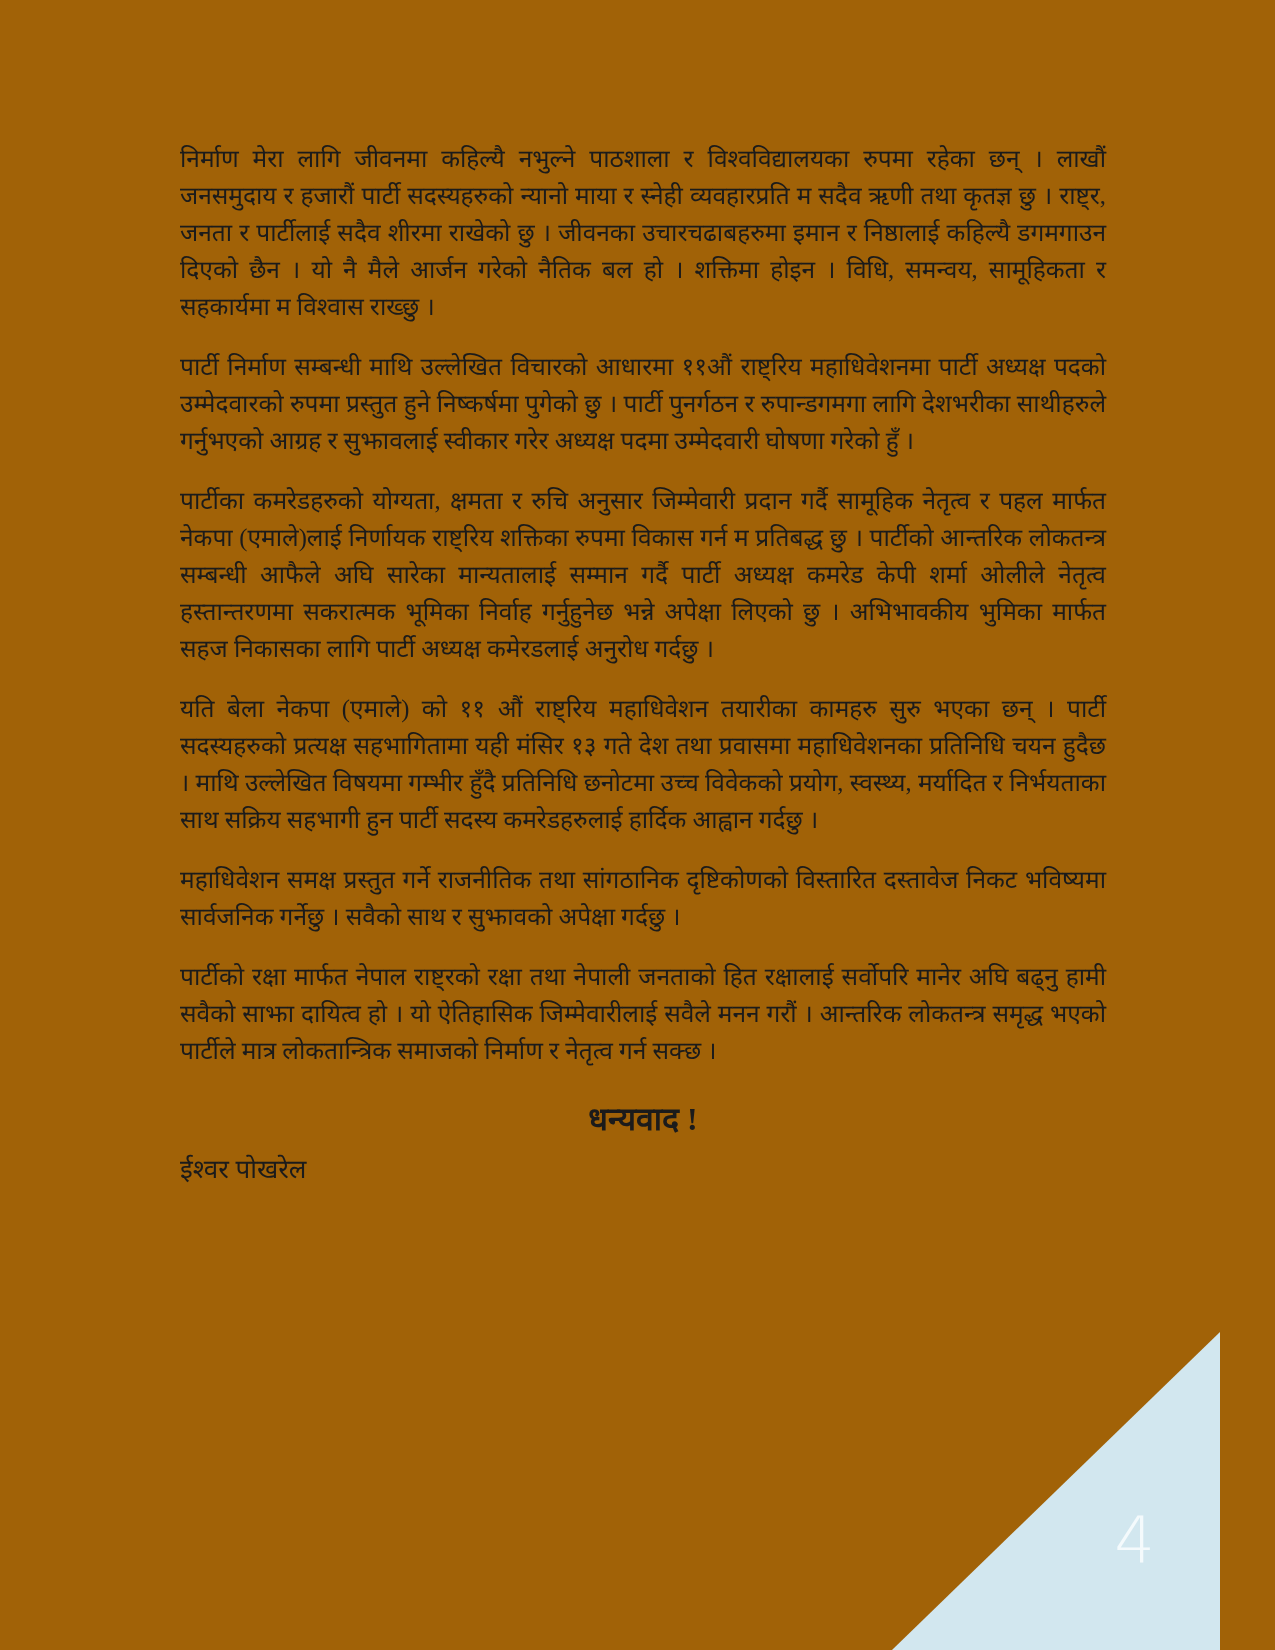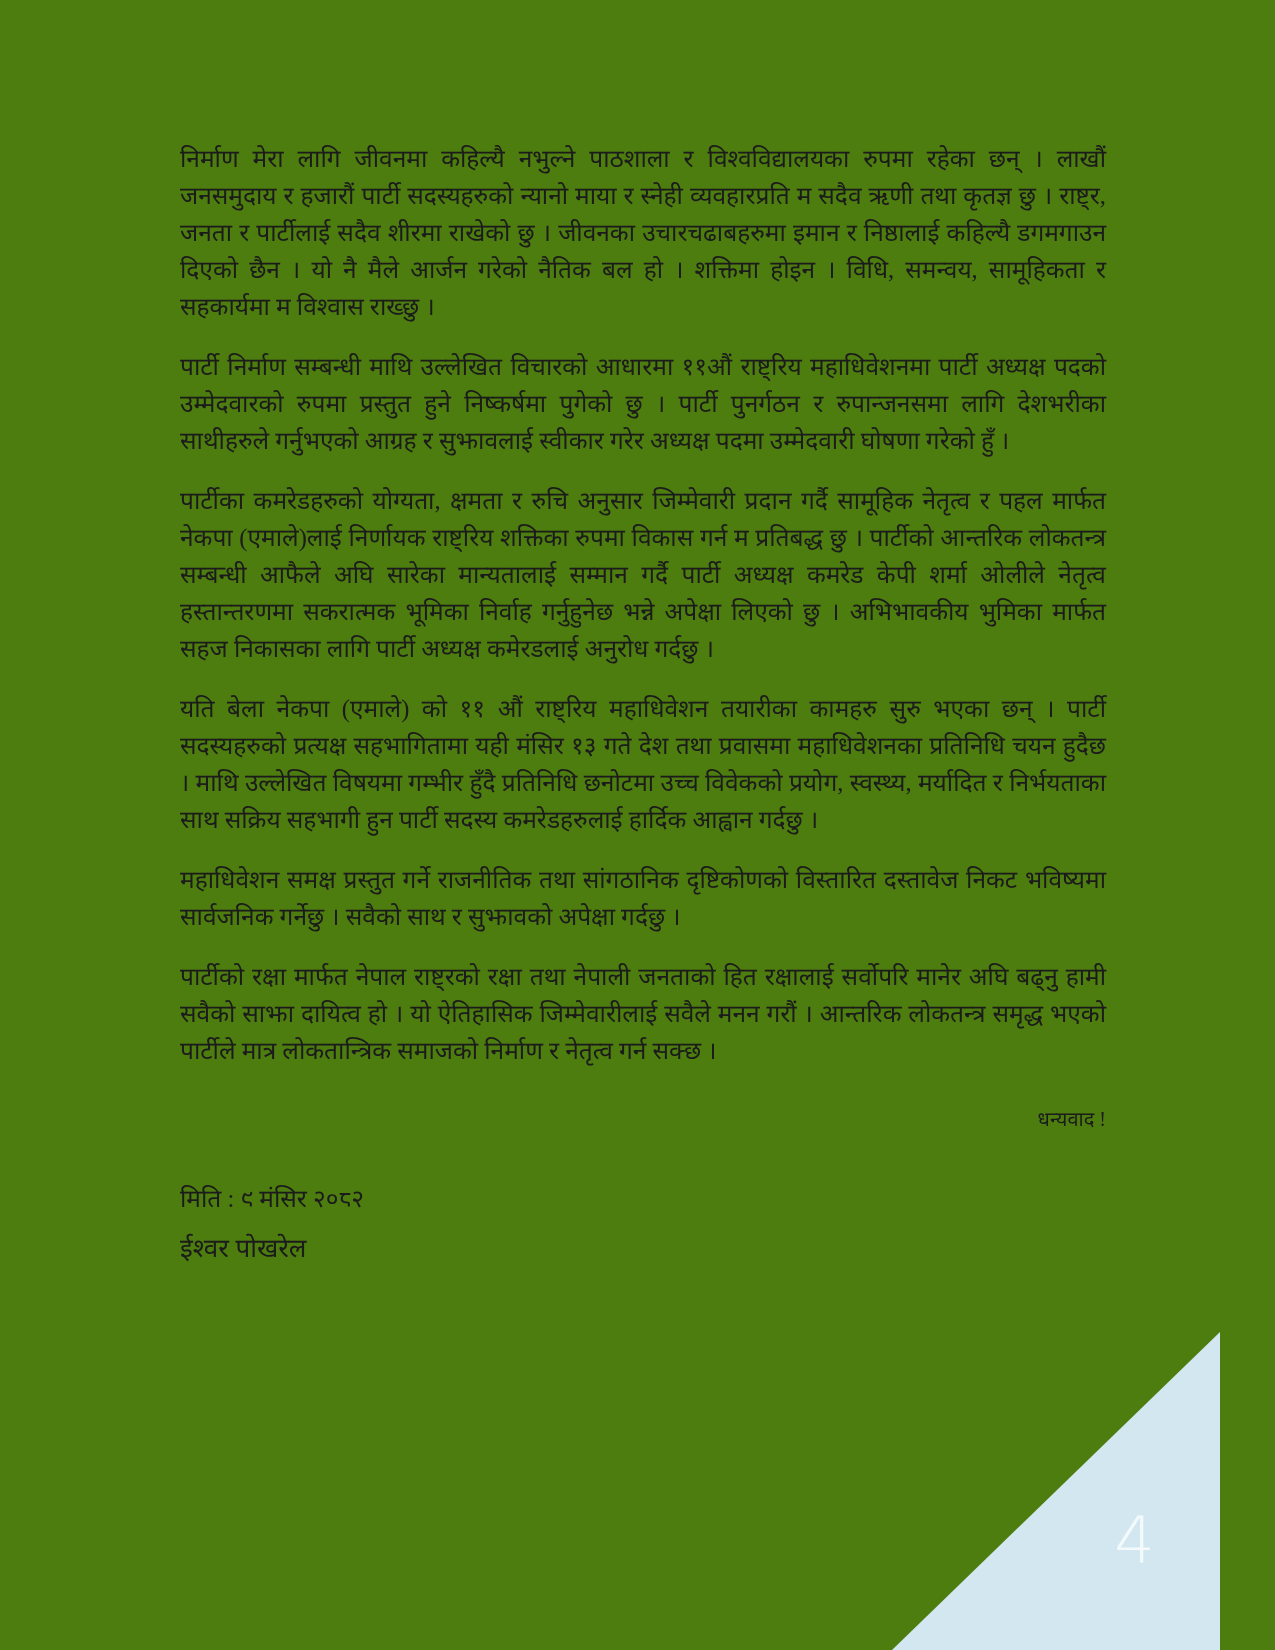--- a/index.html
+++ b/index.html
@@ -4,43 +4,44 @@
 <style>
   html, body {
     margin: 0;
     padding: 0;
     background: #ffffff;
   }
   .page {
     position: relative;
     width: 1275px;
     height: 1650px;
-    background: #4d7c0f;
+    background: #a16207;
     overflow: hidden;
     font-family: "Liberation Serif", "DejaVu Serif", serif;
     color: #1b1b1b;
   }
   .content {
     position: absolute;
     left: 180px;
     top: 140px;
     width: 926px;
   }
   .content p.para {
     margin: 0 0 23px 0;
     font-size: 24.5px;
     line-height: 37px;
     text-align: justify;
     text-justify: inter-word;
   }
   .closing {
     margin: 32px 0 0 0;
-    font-size: 20px;
+    font-size: 32px;
     line-height: 37px;
-    text-align: right;
+    text-align: center;
+    font-weight: bold;
   }
   .date-line {
     margin: 42px 0 0 0;
     font-size: 24.5px;
     line-height: 37px;
     text-align: left;
   }
   .signature {
     margin: 12px 0 0 0;
     font-size: 26px;
@@ -69,29 +70,28 @@
     color: #f4fafc;
   }
 </style>
 </head>
 <body>
 
 <div class="page">
 
   <div class="content">
     <p class="para">निर्माण मेरा लागि जीवनमा कहिल्यै नभुल्ने पाठशाला र विश्वविद्यालयका रुपमा रहेका छन् । लाखौं जनसमुदाय र हजारौं पार्टी सदस्यहरुको न्यानो माया र स्नेही व्यवहारप्रति म सदैव ऋणी तथा कृतज्ञ छु ।  राष्ट्र, जनता र पार्टीलाई सदैव शीरमा राखेको छु । जीवनका उचारचढाबहरुमा इमान र निष्ठालाई कहिल्यै डगमगाउन दिएको छैन । यो नै मैले आर्जन गरेको नैतिक बल हो । शक्तिमा होइन । विधि, समन्वय, सामूहिकता र सहकार्यमा म विश्वास राख्छु ।</p>
-    <p class="para">पार्टी निर्माण सम्बन्धी माथि उल्लेखित विचारको आधारमा ११औं राष्ट्रिय महाधिवेशनमा पार्टी अध्यक्ष पदको उम्मेदवारको रुपमा प्रस्तुत हुने निष्कर्षमा पुगेको छु । पार्टी पुनर्गठन र रुपान्जनसमा लागि देशभरीका साथीहरुले गर्नुभएको आग्रह र सुझावलाई स्वीकार गरेर अध्यक्ष पदमा उम्मेदवारी घोषणा गरेको हुँ ।</p>
+    <p class="para">पार्टी निर्माण सम्बन्धी माथि उल्लेखित विचारको आधारमा ११औं राष्ट्रिय महाधिवेशनमा पार्टी अध्यक्ष पदको उम्मेदवारको रुपमा प्रस्तुत हुने निष्कर्षमा पुगेको छु । पार्टी पुनर्गठन र रुपान्डगमगा लागि देशभरीका साथीहरुले गर्नुभएको आग्रह र सुझावलाई स्वीकार गरेर अध्यक्ष पदमा उम्मेदवारी घोषणा गरेको हुँ ।</p>
     <p class="para">पार्टीका कमरेडहरुको योग्यता, क्षमता र रुचि अनुसार जिम्मेवारी प्रदान गर्दै सामूहिक नेतृत्व र पहल मार्फत नेकपा (एमाले)लाई निर्णायक राष्ट्रिय शक्तिका रुपमा विकास गर्न म प्रतिबद्ध छु । पार्टीको आन्तरिक लोकतन्त्र सम्बन्धी आफैले अघि सारेका मान्यतालाई सम्मान गर्दै पार्टी अध्यक्ष कमरेड केपी शर्मा ओलीले नेतृत्व हस्तान्तरणमा सकरात्मक भूमिका निर्वाह गर्नुहुनेछ भन्ने अपेक्षा लिएको छु । अभिभावकीय भुमिका मार्फत सहज निकासका लागि पार्टी अध्यक्ष कमेरडलाई अनुरोध गर्दछु ।</p>
     <p class="para">यति बेला नेकपा (एमाले) को ११ औं राष्ट्रिय महाधिवेशन तयारीका कामहरु सुरु भएका छन् । पार्टी सदस्यहरुको प्रत्यक्ष सहभागितामा यही मंसिर १३ गते देश तथा प्रवासमा महाधिवेशनका प्रतिनिधि चयन हुदैछ । माथि उल्लेखित विषयमा गम्भीर हुँदै प्रतिनिधि छनोटमा उच्च विवेकको प्रयोग, स्वस्थ्य, मर्यादित र निर्भयताका साथ सक्रिय सहभागी हुन पार्टी सदस्य कमरेडहरुलाई हार्दिक आह्वान गर्दछु ।</p>
     <p class="para">महाधिवेशन समक्ष प्रस्तुत गर्ने राजनीतिक तथा सांगठानिक दृष्टिकोणको विस्तारित दस्तावेज निकट भविष्यमा सार्वजनिक गर्नेछु । सवैको साथ र सुझावको अपेक्षा गर्दछु ।</p>
     <p class="para">पार्टीको रक्षा मार्फत नेपाल राष्ट्रको रक्षा तथा नेपाली जनताको हित रक्षालाई सर्वोपरि मानेर अघि बढ्नु हामी सवैको साझा दायित्व हो । यो ऐतिहासिक जिम्मेवारीलाई सवैले मनन गरौं । आन्तरिक लोकतन्त्र समृद्ध भएको पार्टीले मात्र लोकतान्त्रिक समाजको निर्माण र नेतृत्व गर्न सक्छ ।</p>
 
     <p class="closing">धन्यवाद !</p>
 
-    <p class="date-line">मिति : ९ मंसिर २०८२</p>
 
     <div class="signature">
       <div>ईश्वर पोखरेल</div>
     </div>
   </div>
 
   <div class="corner-triangle"></div>
   <div class="page-number">4</div>
 
 </div>

